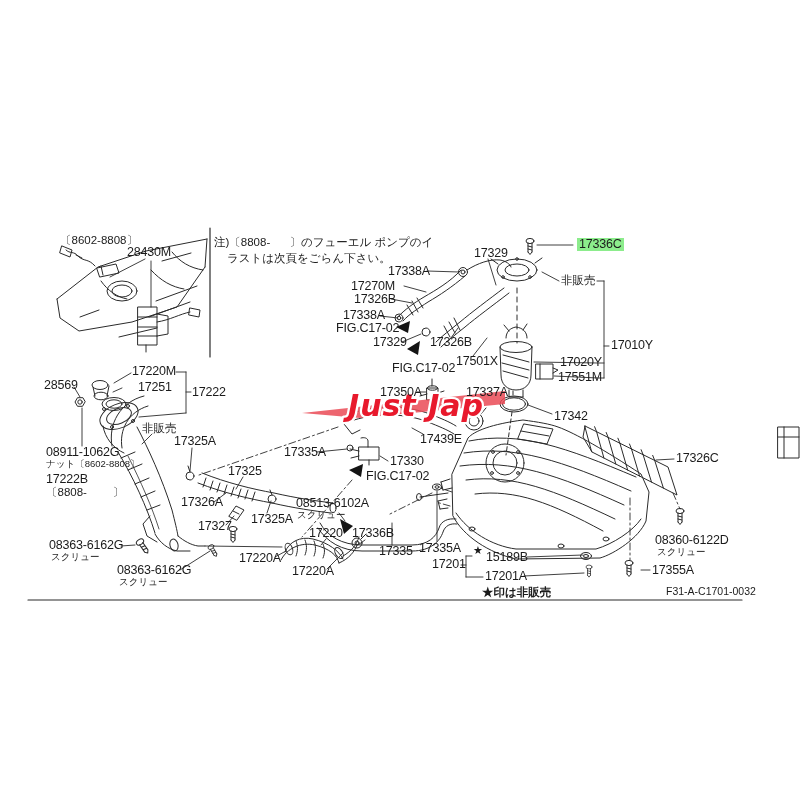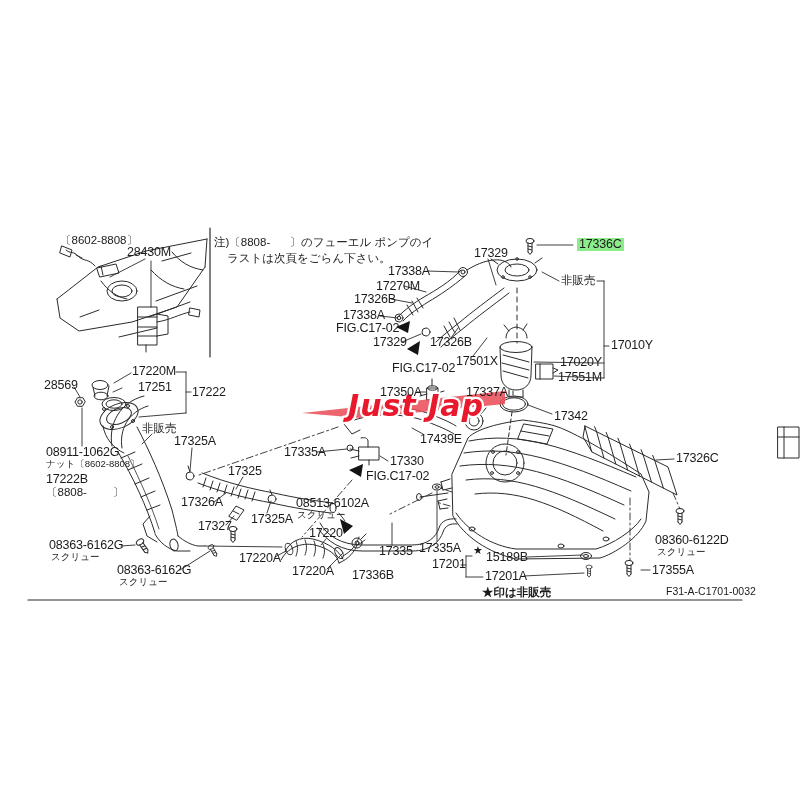--- a/index.html
+++ b/index.html
@@ -213,21 +213,21 @@
 </svg>
 
 <div id="labels">
       <div class="lb jp" style="left: 60px; top: 235px;">〔8602-8808〕</div>
       <div class="lb" style="left: 127px; top: 246px;">28430M</div>
       <div class="lb jp" style="left: 214px; top: 237px;">注)〔8808-      〕のフューエル ポンプのイ</div>
       <div class="lb jp" style="left: 227px; top: 253px;">ラストは次頁をごらん下さい。</div>
       <div class="lb" style="left: 474px; top: 247px;">17329</div>
       <div class="lb hl" style="left: 577px; top: 238px;">17336C</div>
       <div class="lb" style="left: 388px; top: 265px;">17338A</div>
-      <div class="lb" style="left: 376px; top: 280px;">17270M</div>
+      <div class="lb" style="left: 351px; top: 280px;">17270M</div>
       <div class="lb jp" style="left: 561px; top: 275px;">非販売</div>
       <div class="lb" style="left: 354px; top: 293px;">17326B</div>
       <div class="lb" style="left: 343px; top: 309px;">17338A</div>
       <div class="lb" style="left: 336px; top: 322px;">FIG.C17-02</div>
       <div class="lb" style="left: 373px; top: 336px;">17329</div>
       <div class="lb" style="left: 430px; top: 336px;">17326B</div>
       <div class="lb" style="left: 456px; top: 355px;">17501X</div>
       <div class="lb" style="left: 392px; top: 362px;">FIG.C17-02</div>
       <div class="lb" style="left: 611px; top: 339px;">17010Y</div>
       <div class="lb" style="left: 560px; top: 356px;">17020Y</div>
@@ -250,21 +250,21 @@
       <div class="lb jp" style="left: 46px; top: 487px;">〔8808-        〕</div>
       <div class="lb" style="left: 228px; top: 465px;">17325</div>
       <div class="lb" style="left: 366px; top: 470px;">FIG.C17-02</div>
       <div class="lb" style="left: 676px; top: 452px;">17326C</div>
       <div class="lb" style="left: 181px; top: 496px;">17326A</div>
       <div class="lb" style="left: 296px; top: 497px;">08513-6102A</div>
       <div class="lb jps" style="left: 297px; top: 510px;">スクリュー</div>
       <div class="lb" style="left: 198px; top: 520px;">17327</div>
       <div class="lb" style="left: 251px; top: 513px;">17325A</div>
       <div class="lb" style="left: 309px; top: 527px;">17220</div>
-      <div class="lb" style="left: 352px; top: 527px; margin-top: 42px;">17336B</div>
+      <div class="lb" style="left: 352px; top: 527px;">17336B</div>
       <div class="lb" style="left: 49px; top: 539px;">08363-6162G</div>
       <div class="lb jps" style="left: 51px; top: 552px;">スクリュー</div>
       <div class="lb" style="left: 239px; top: 552px;">17220A</div>
       <div class="lb" style="left: 379px; top: 545px;">17335</div>
       <div class="lb" style="left: 419px; top: 542px;">17335A</div>
       <div class="lb" style="left: 117px; top: 564px;">08363-6162G</div>
       <div class="lb jps" style="left: 119px; top: 577px;">スクリュー</div>
       <div class="lb" style="left: 292px; top: 565px;">17220A</div>
       <div class="lb star" style="left: 473px; top: 545px;">★</div>
       <div class="lb" style="left: 486px; top: 551px;">15189B</div>

